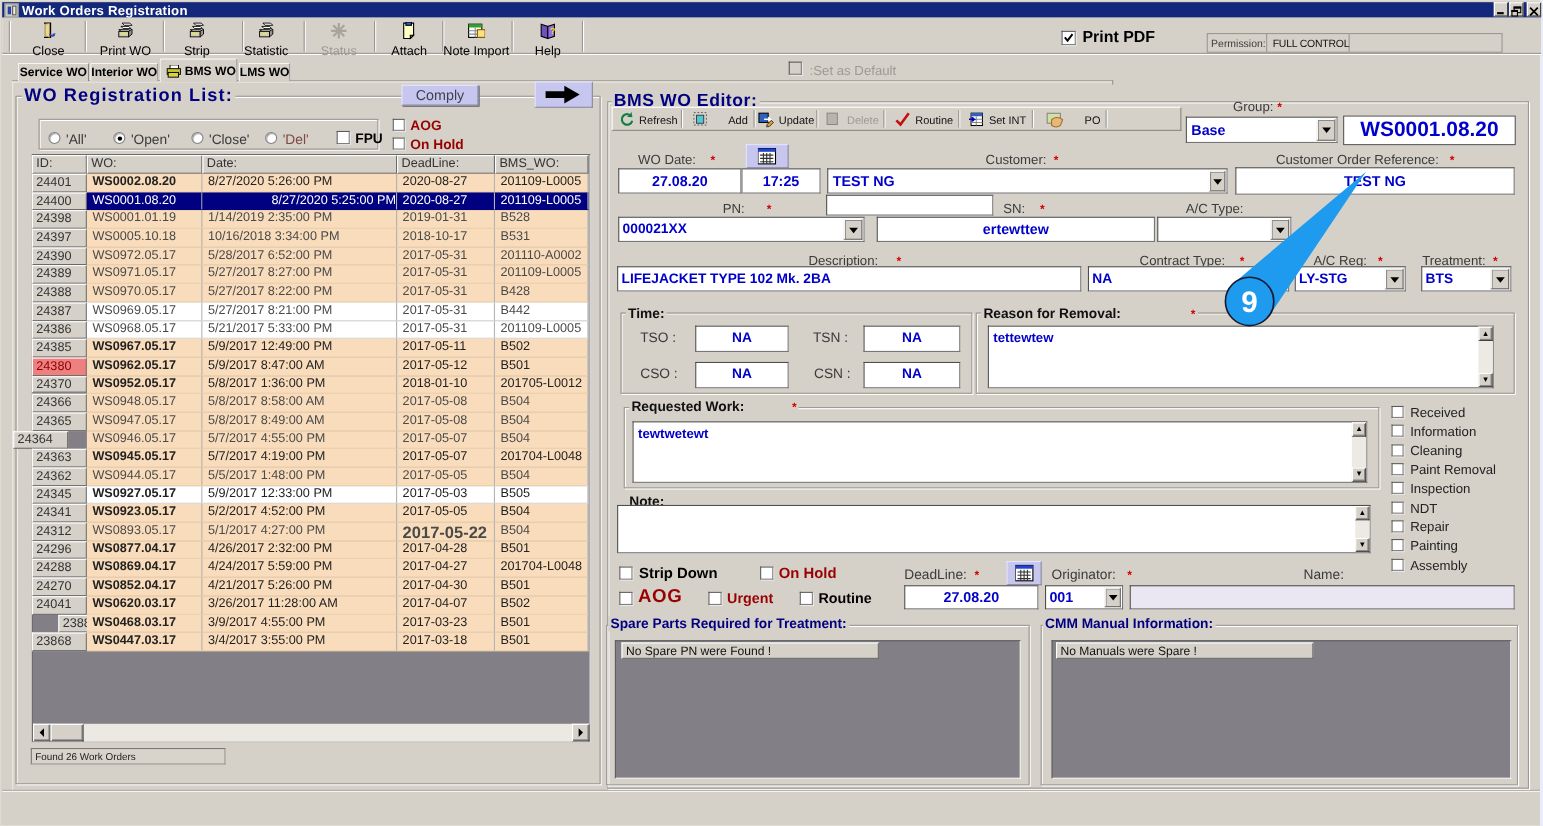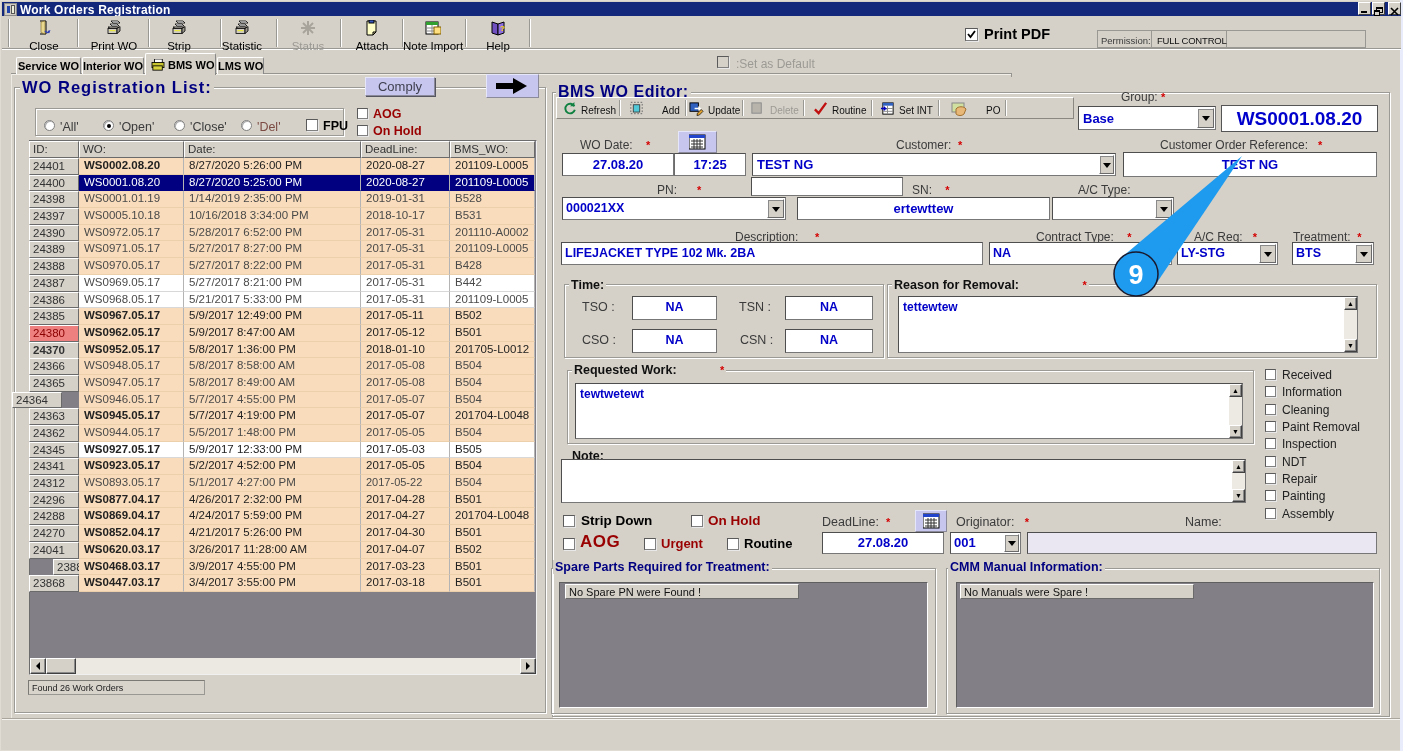--- a/index.html
+++ b/index.html
@@ -223,21 +223,21 @@
     <div class="abs" style="left:450px;top:158px;width:85px;height:16.69px;background:#f9dcbb;border-right:1px solid #b4b4b4;border-bottom:1px solid #ecd0ac;">
       <div style="font-size:11.5px;font-weight:normal;color:#222;padding:1px 0 0 5px;white-space:nowrap;overflow:hidden;">201109-L0005</div>
     </div>
     <div class="abs" style="left:29px;top:174.69px;width:50px;height:16.69px;background:#d5d1c9;border:1px solid #fff;border-right-color:#6a6a6a;border-bottom-color:#6a6a6a;">
       <div style="font-size:11.5px;color:#333;padding:1px 0 0 3px;">24400</div>
     </div>
     <div class="abs" style="left:79px;top:174.69px;width:105px;height:16.69px;background:#000080;border-right:1px solid #b4b4b4;border-bottom:1px solid #000080;">
       <div style="font-size:11.5px;font-weight:normal;color:#fff;padding:1px 0 0 5px;white-space:nowrap;overflow:hidden;">WS0001.08.20</div>
     </div>
     <div class="abs" style="left:184px;top:174.69px;width:177px;height:16.69px;background:#000080;border-right:1px solid #b4b4b4;border-bottom:1px solid #000080;">
-      <div style="font-size:11.5px;font-weight:normal;color:#fff;padding:1px 0 0 5px;white-space:nowrap;overflow:hidden;">8/27/2020 5:25:00 PM</div>
+      <div style="font-size:11.5px;font-weight:normal;color:#fff;padding:1px 0 0 5px;white-space:nowrap;overflow:hidden;text-align:right;">8/27/2020 5:25:00 PM</div>
     </div>
     <div class="abs" style="left:361px;top:174.69px;width:89px;height:16.69px;background:#000080;border-right:1px solid #b4b4b4;border-bottom:1px solid #000080;">
       <div style="font-size:11.5px;font-weight:normal;color:#fff;padding:1px 0 0 5px;white-space:nowrap;overflow:hidden;">2020-08-27</div>
     </div>
     <div class="abs" style="left:450px;top:174.69px;width:85px;height:16.69px;background:#000080;border-right:1px solid #b4b4b4;border-bottom:1px solid #000080;">
       <div style="font-size:11.5px;font-weight:normal;color:#fff;padding:1px 0 0 5px;white-space:nowrap;overflow:hidden;">201109-L0005</div>
     </div>
     <div class="abs" style="left:29px;top:191.38px;width:50px;height:16.69px;background:#d5d1c9;border:1px solid #fff;border-right-color:#6a6a6a;border-bottom-color:#6a6a6a;">
       <div style="font-size:11.5px;color:#333;padding:1px 0 0 3px;">24398</div>
     </div>
@@ -366,21 +366,21 @@
     </div>
     <div class="abs" style="left:184px;top:324.9px;width:177px;height:16.69px;background:#f9dcbb;border-right:1px solid #b4b4b4;border-bottom:1px solid #ecd0ac;">
       <div style="font-size:11.5px;font-weight:normal;color:#222;padding:1px 0 0 5px;white-space:nowrap;overflow:hidden;">5/9/2017 8:47:00 AM</div>
     </div>
     <div class="abs" style="left:361px;top:324.9px;width:89px;height:16.69px;background:#f9dcbb;border-right:1px solid #b4b4b4;border-bottom:1px solid #ecd0ac;">
       <div style="font-size:11.5px;font-weight:normal;color:#222;padding:1px 0 0 5px;white-space:nowrap;overflow:hidden;">2017-05-12</div>
     </div>
     <div class="abs" style="left:450px;top:324.9px;width:85px;height:16.69px;background:#f9dcbb;border-right:1px solid #b4b4b4;border-bottom:1px solid #ecd0ac;">
       <div style="font-size:11.5px;font-weight:normal;color:#222;padding:1px 0 0 5px;white-space:nowrap;overflow:hidden;">B501</div>
     </div>
-    <div class="abs" style="left:29px;top:341.59000000000003px;width:50px;height:31px;background:#d5d1c9;border:1px solid #fff;border-right-color:#6a6a6a;border-bottom-color:#6a6a6a;font-weight:bold;">
+    <div class="abs" style="left:29px;top:341.59000000000003px;width:50px;height:15px;background:#d5d1c9;border:1px solid #fff;border-right-color:#6a6a6a;border-bottom-color:#6a6a6a;">
       <div style="font-size:11.5px;color:#333;padding:1px 0 0 3px;">24370</div>
     </div>
     <div class="abs" style="left:79px;top:341.59000000000003px;width:105px;height:16.69px;background:#f9dcbb;border-right:1px solid #b4b4b4;border-bottom:1px solid #ecd0ac;">
       <div style="font-size:11.5px;font-weight:bold;color:#222;padding:1px 0 0 5px;white-space:nowrap;overflow:hidden;">WS0952.05.17</div>
     </div>
     <div class="abs" style="left:184px;top:341.59000000000003px;width:177px;height:16.69px;background:#f9dcbb;border-right:1px solid #b4b4b4;border-bottom:1px solid #ecd0ac;">
       <div style="font-size:11.5px;font-weight:normal;color:#222;padding:1px 0 0 5px;white-space:nowrap;overflow:hidden;">5/8/2017 1:36:00 PM</div>
     </div>
     <div class="abs" style="left:361px;top:341.59000000000003px;width:89px;height:16.69px;background:#f9dcbb;border-right:1px solid #b4b4b4;border-bottom:1px solid #ecd0ac;">
       <div style="font-size:11.5px;font-weight:normal;color:#222;padding:1px 0 0 5px;white-space:nowrap;overflow:hidden;">2018-01-10</div>
@@ -496,21 +496,21 @@
     <div class="abs" style="left:29px;top:475.11px;width:50px;height:16.69px;background:#d5d1c9;border:1px solid #fff;border-right-color:#6a6a6a;border-bottom-color:#6a6a6a;">
       <div style="font-size:11.5px;color:#333;padding:1px 0 0 3px;">24312</div>
     </div>
     <div class="abs" style="left:79px;top:475.11px;width:105px;height:16.69px;background:#f9dcbb;border-right:1px solid #b4b4b4;border-bottom:1px solid #ecd0ac;">
       <div style="font-size:11.5px;font-weight:normal;color:#4a4a4a;padding:1px 0 0 5px;white-space:nowrap;overflow:hidden;">WS0893.05.17</div>
     </div>
     <div class="abs" style="left:184px;top:475.11px;width:177px;height:16.69px;background:#f9dcbb;border-right:1px solid #b4b4b4;border-bottom:1px solid #ecd0ac;">
       <div style="font-size:11.5px;font-weight:normal;color:#4a4a4a;padding:1px 0 0 5px;white-space:nowrap;overflow:hidden;">5/1/2017 4:27:00 PM</div>
     </div>
     <div class="abs" style="left:361px;top:475.11px;width:89px;height:16.69px;background:#f9dcbb;border-right:1px solid #b4b4b4;border-bottom:1px solid #ecd0ac;">
-      <div style="font-size:11px;font-weight:normal;color:#4a4a4a;padding:1px 0 0 5px;white-space:nowrap;overflow:hidden;">2017-05-22</div>
+      <div style="font-size:15px;font-weight:bold;color:#4a4a4a;padding:1px 0 0 5px;white-space:nowrap;overflow:hidden;">2017-05-22</div>
     </div>
     <div class="abs" style="left:450px;top:475.11px;width:85px;height:16.69px;background:#f9dcbb;border-right:1px solid #b4b4b4;border-bottom:1px solid #ecd0ac;">
       <div style="font-size:11.5px;font-weight:normal;color:#4a4a4a;padding:1px 0 0 5px;white-space:nowrap;overflow:hidden;">B504</div>
     </div>
     <div class="abs" style="left:29px;top:491.8px;width:50px;height:16.69px;background:#d5d1c9;border:1px solid #fff;border-right-color:#6a6a6a;border-bottom-color:#6a6a6a;">
       <div style="font-size:11.5px;color:#333;padding:1px 0 0 3px;">24296</div>
     </div>
     <div class="abs" style="left:79px;top:491.8px;width:105px;height:16.69px;background:#f9dcbb;border-right:1px solid #b4b4b4;border-bottom:1px solid #ecd0ac;">
       <div style="font-size:11.5px;font-weight:bold;color:#222;padding:1px 0 0 5px;white-space:nowrap;overflow:hidden;">WS0877.04.17</div>
     </div>

